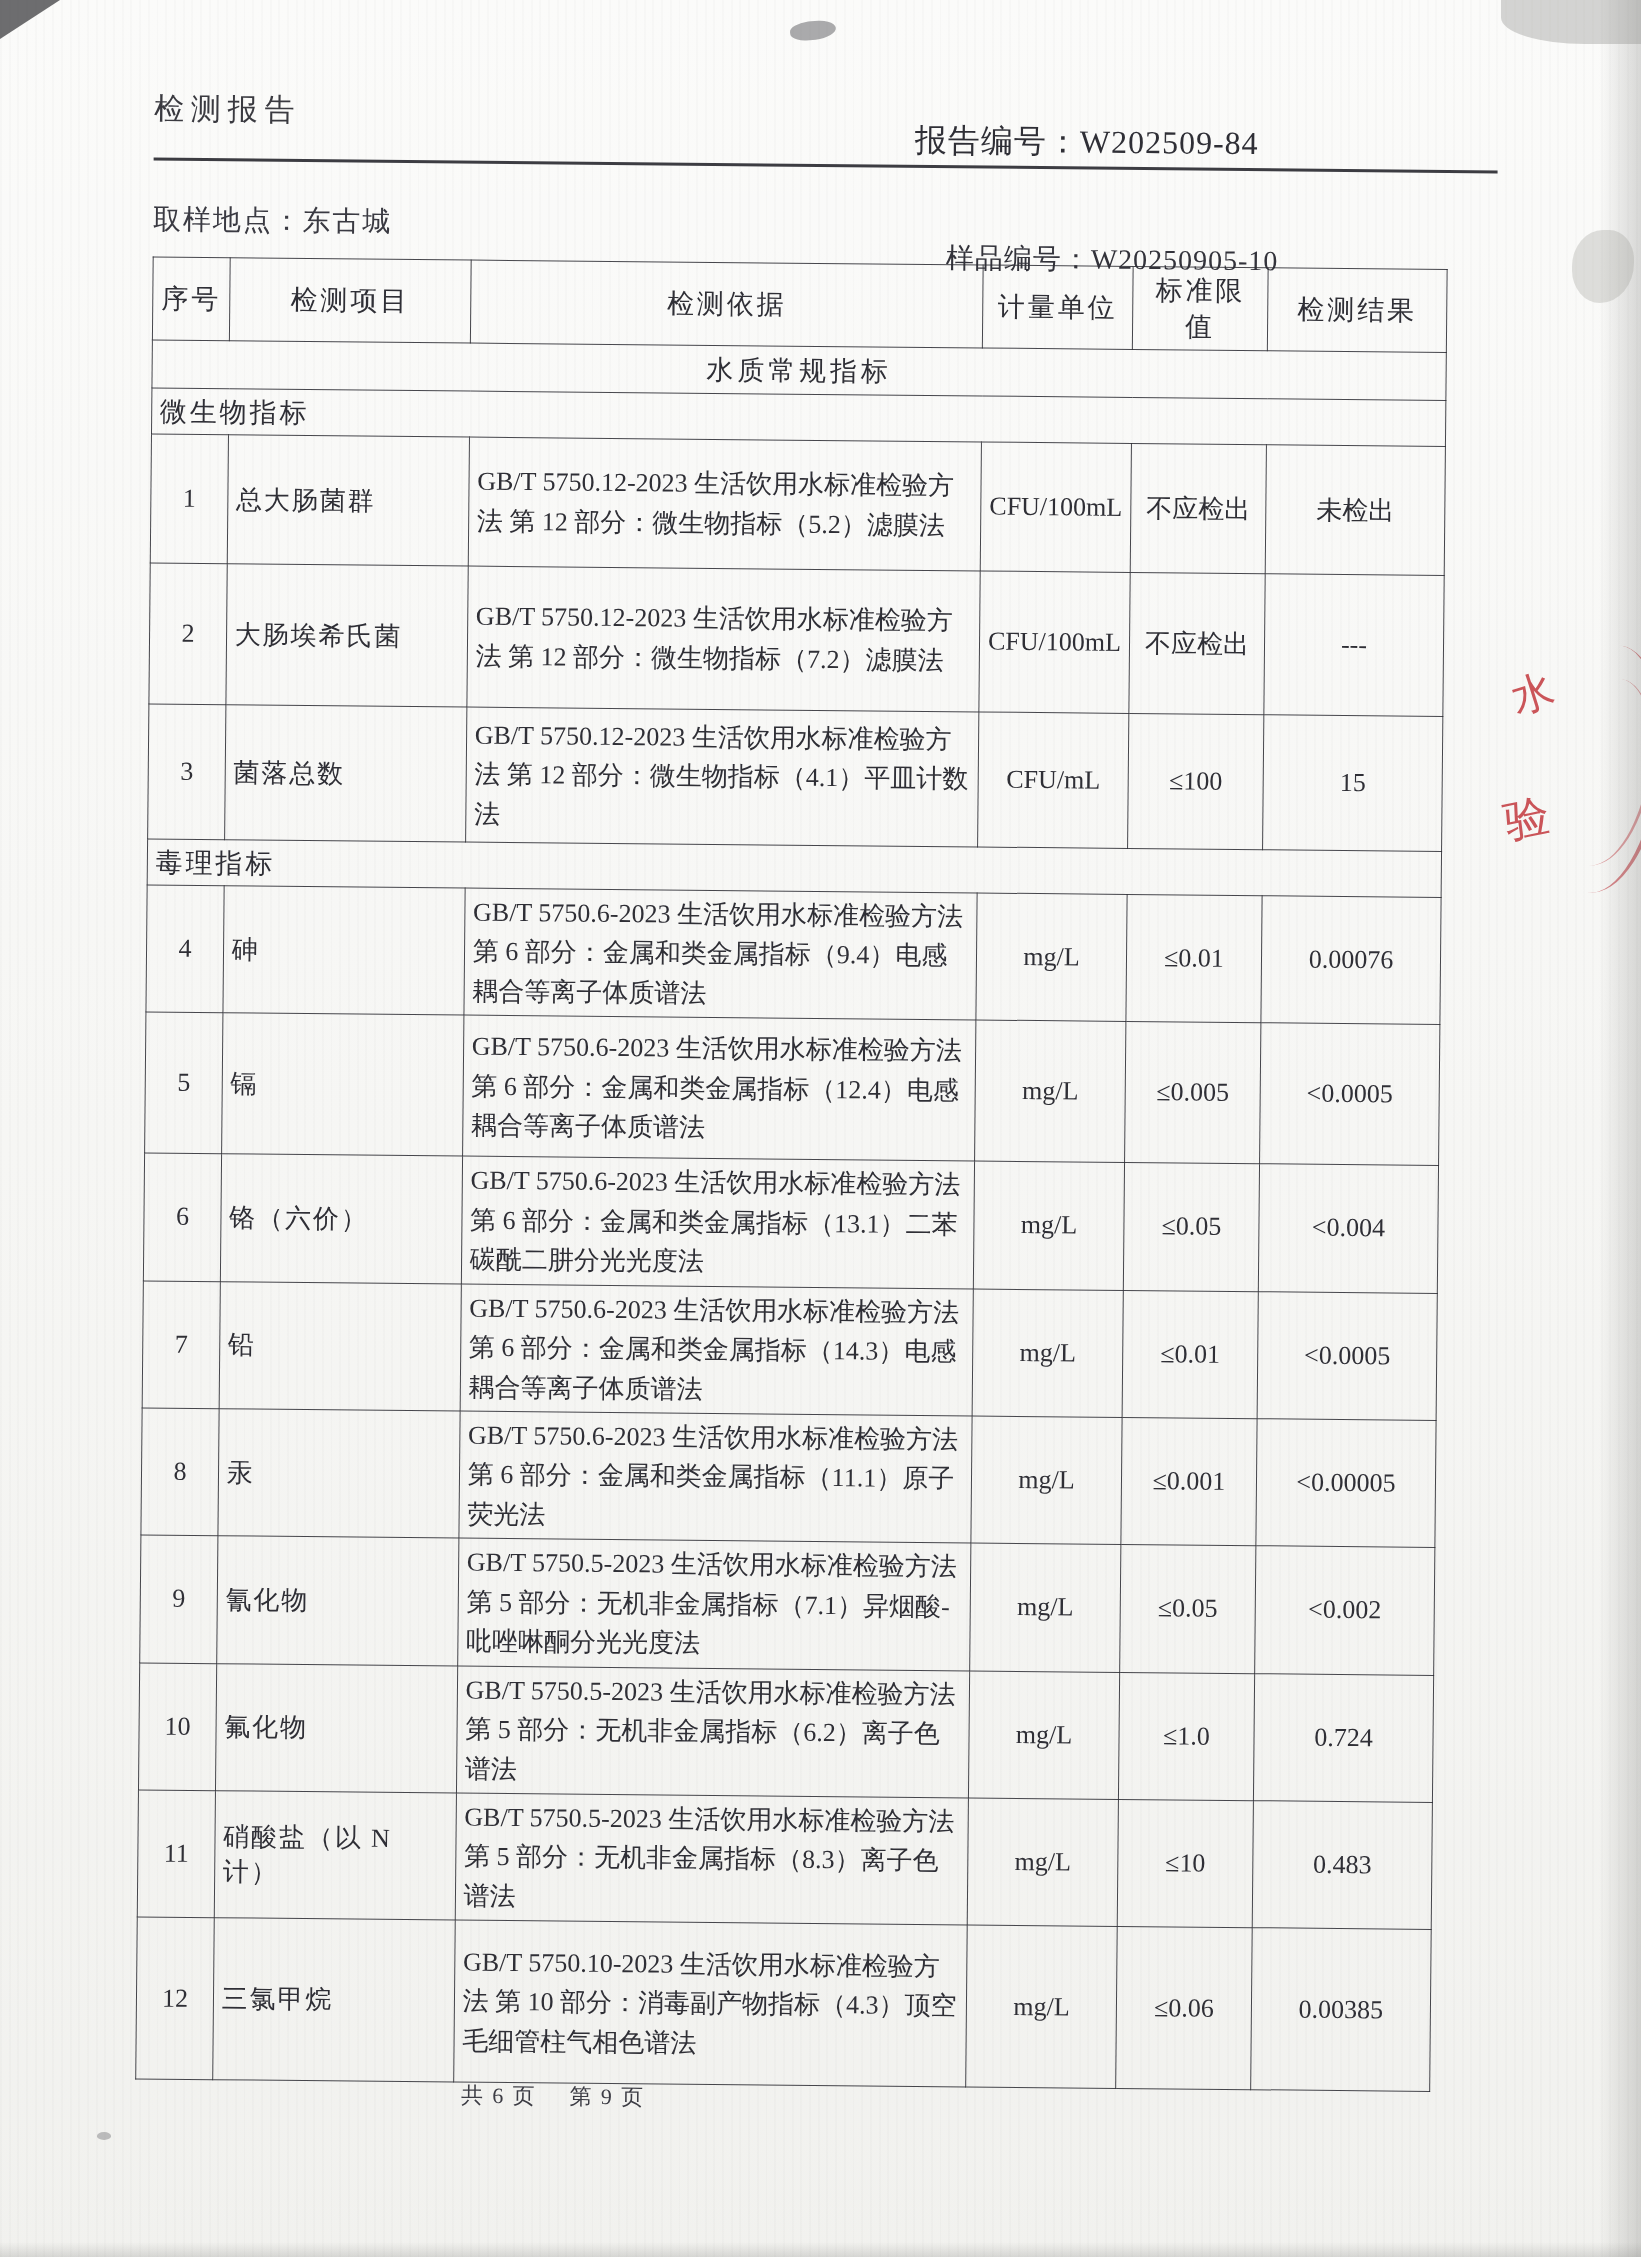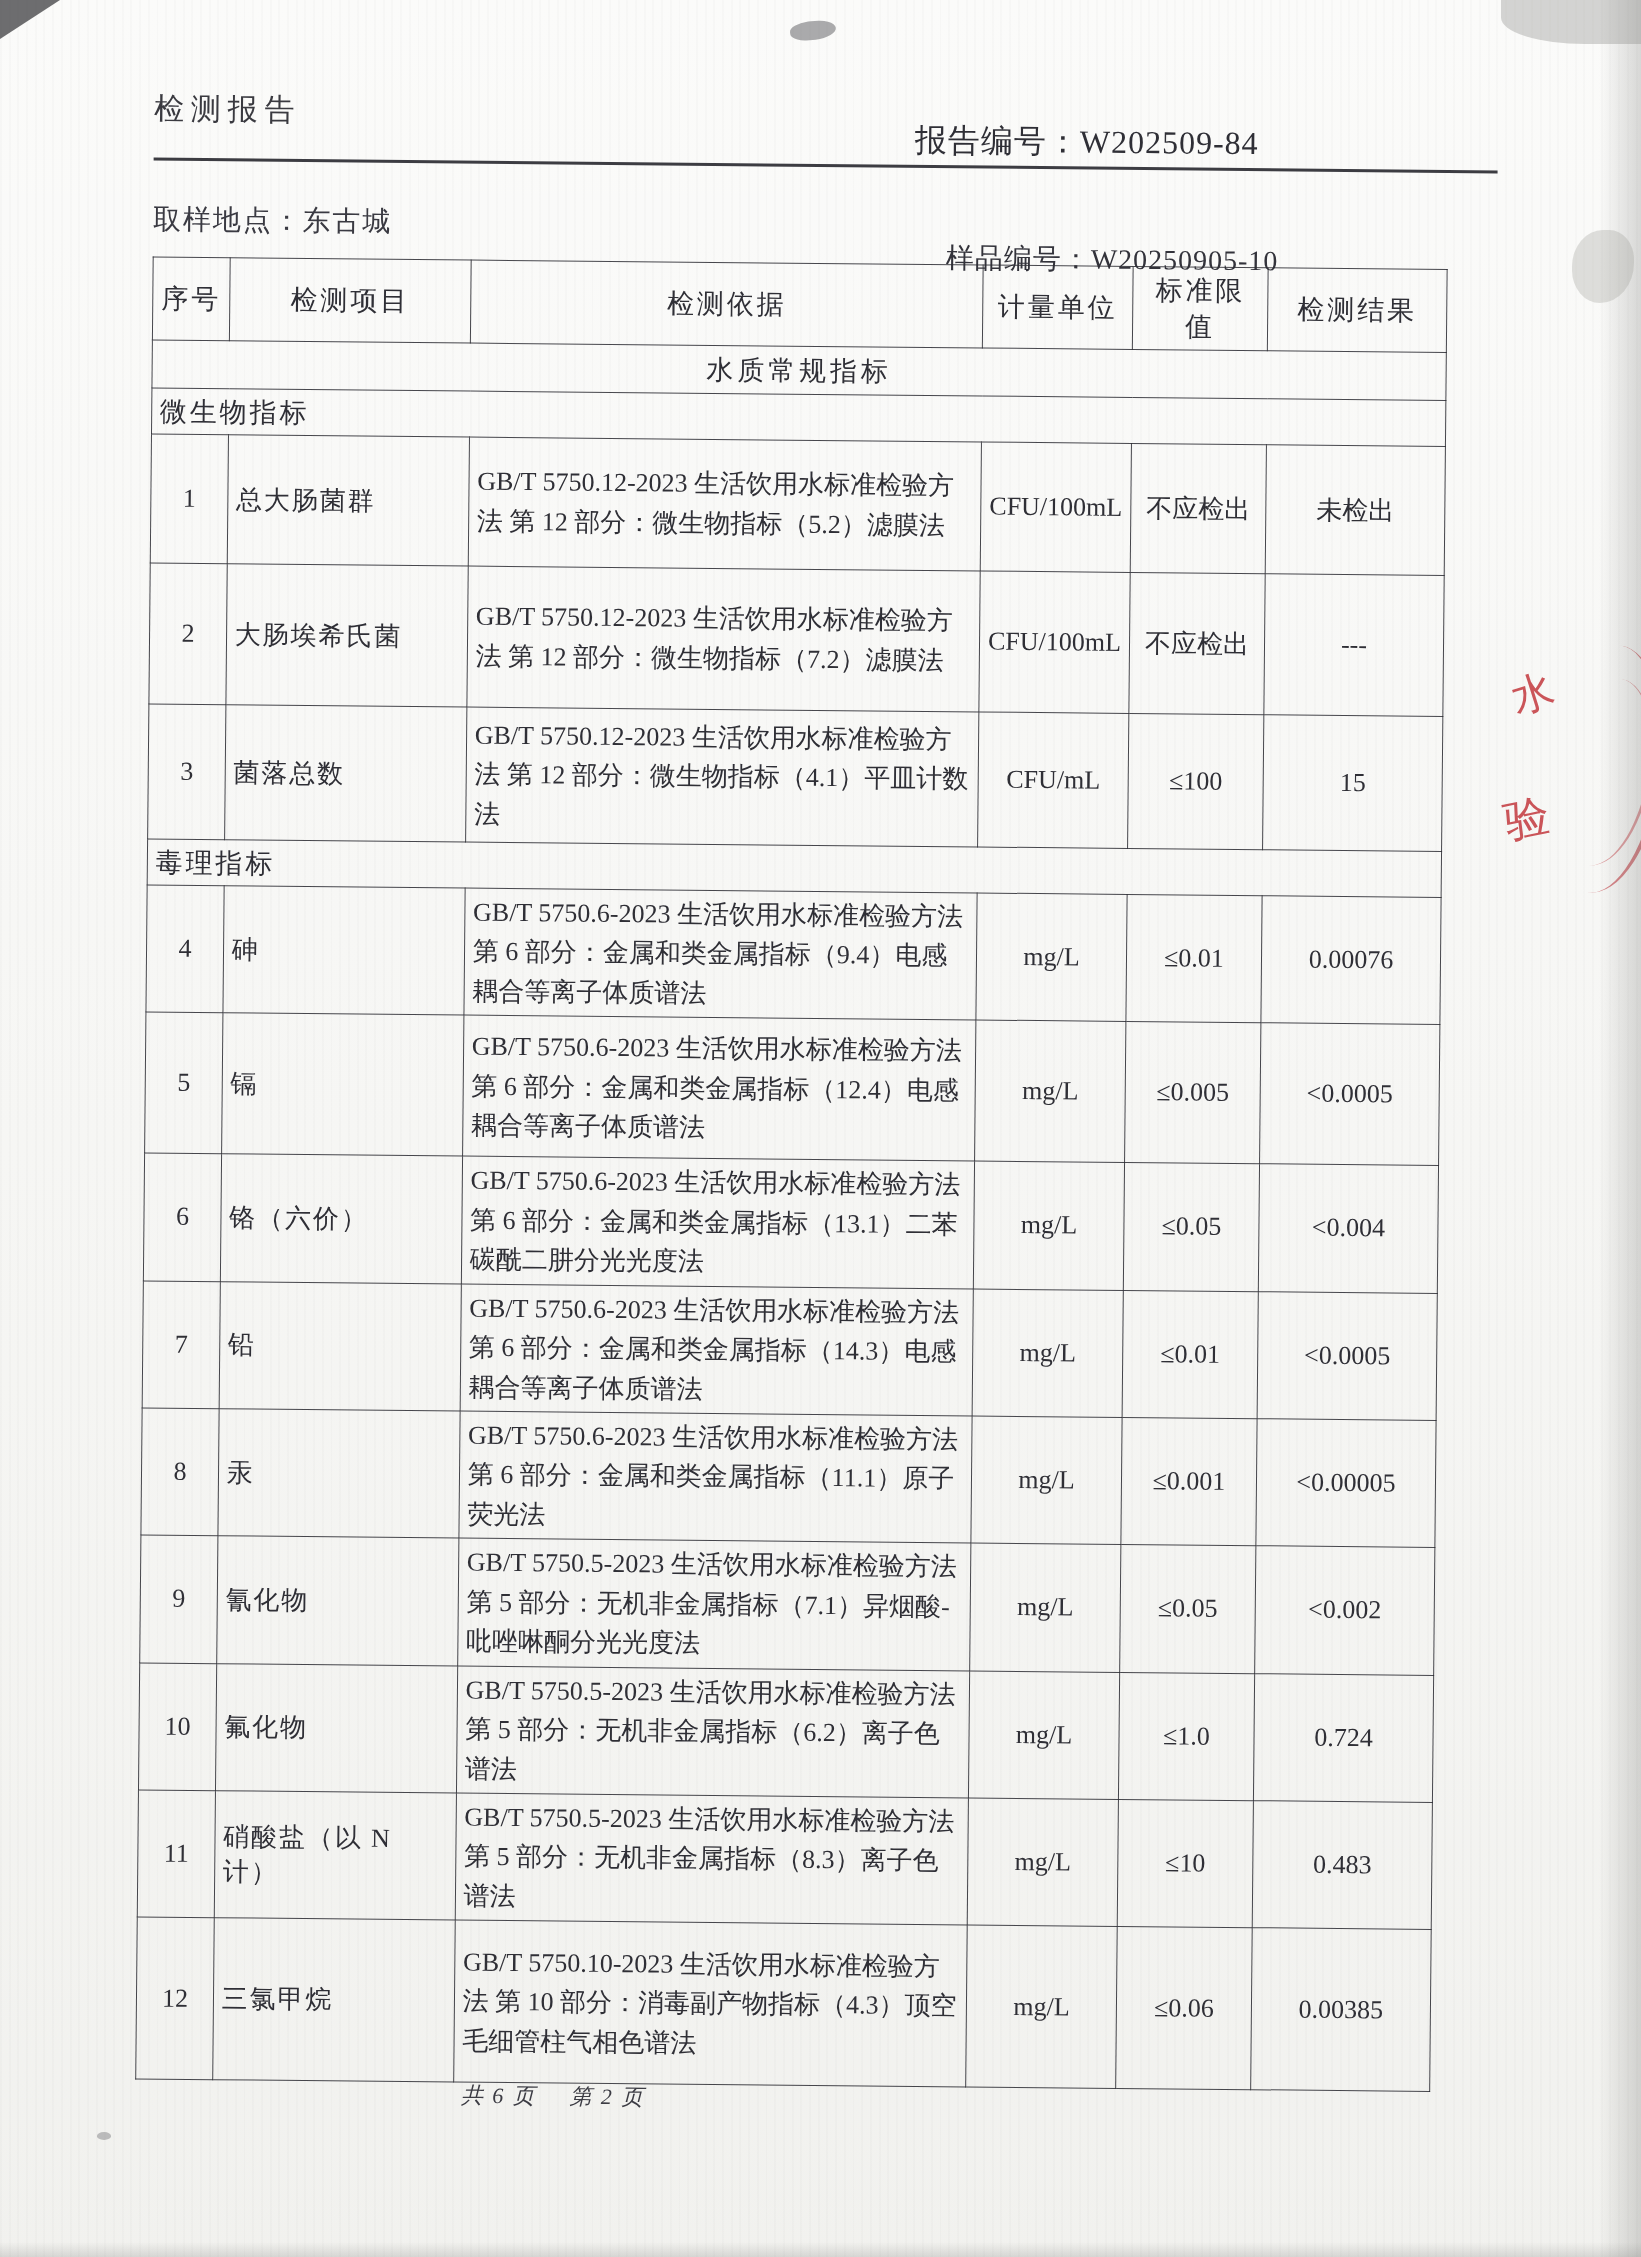--- a/index.html
+++ b/index.html
@@ -56,21 +56,21 @@
   .c-method{text-align:left;padding:5.8px 9.7px;line-height:1.52;}
   .sec-center td{
     text-align:center;letter-spacing:3.9px;padding-right:502px;font-size:27px;
   }
   .sec-left td{
     text-align:left;padding-left:17.4px;letter-spacing:2.9px;font-size:27px;
   }
   .footer-line{
     left:471px;top:2084px;font-size:22px;color:#3c3c44;letter-spacing:1.9px;
   }
-  .footer-line span{margin-right:33px;font-style:italic;}
+  .footer-line span{margin-right:33px;}
   
   .stamp-frag{color:rgba(190,38,45,0.78);line-height:1;}
   .stamp-ch1{left:1508px;top:666px;font-size:42px;transform:rotate(-18deg);}
   .stamp-ch2{left:1502px;top:790px;font-size:45px;transform:rotate(-12deg);}
   .stamp-arc1{
     left:1543px;top:637px;width:112px;height:249px;
     border:none;border-right:5.8px solid rgba(190,38,45,0.55);
     border-radius:50%;transform:rotate(7deg);
   }
   .stamp-arc2{
@@ -232,21 +232,21 @@
         <td class="c-no">12</td>
         <td class="c-item">三氯甲烷</td>
         <td class="c-method">GB/T 5750.10-2023 生活饮用水标准检验方法 第 10 部分：消毒副产物指标（4.3）顶空毛细管柱气相色谱法</td>
         <td class="c-unit">mg/L</td>
         <td class="c-limit">≤0.06</td>
         <td class="c-result">0.00385</td>
       </tr>
     </tbody>
   </table>
 
-  <div class="abs footer-line"><span>共 6 页</span><span>第 2 页</span></div>
+  <div class="abs footer-line"><span>共 6 页</span><span>第 9 页</span></div>
 
   <div class="abs stamp-frag stamp-ch1">水</div>
   <div class="abs stamp-frag stamp-ch2">验</div>
   <div class="abs stamp-arc1"></div>
   <div class="abs stamp-arc2"></div>
 
 </div>
 
 <div class="abs edge-right"></div>
 <div class="abs edge-bottom"></div>

